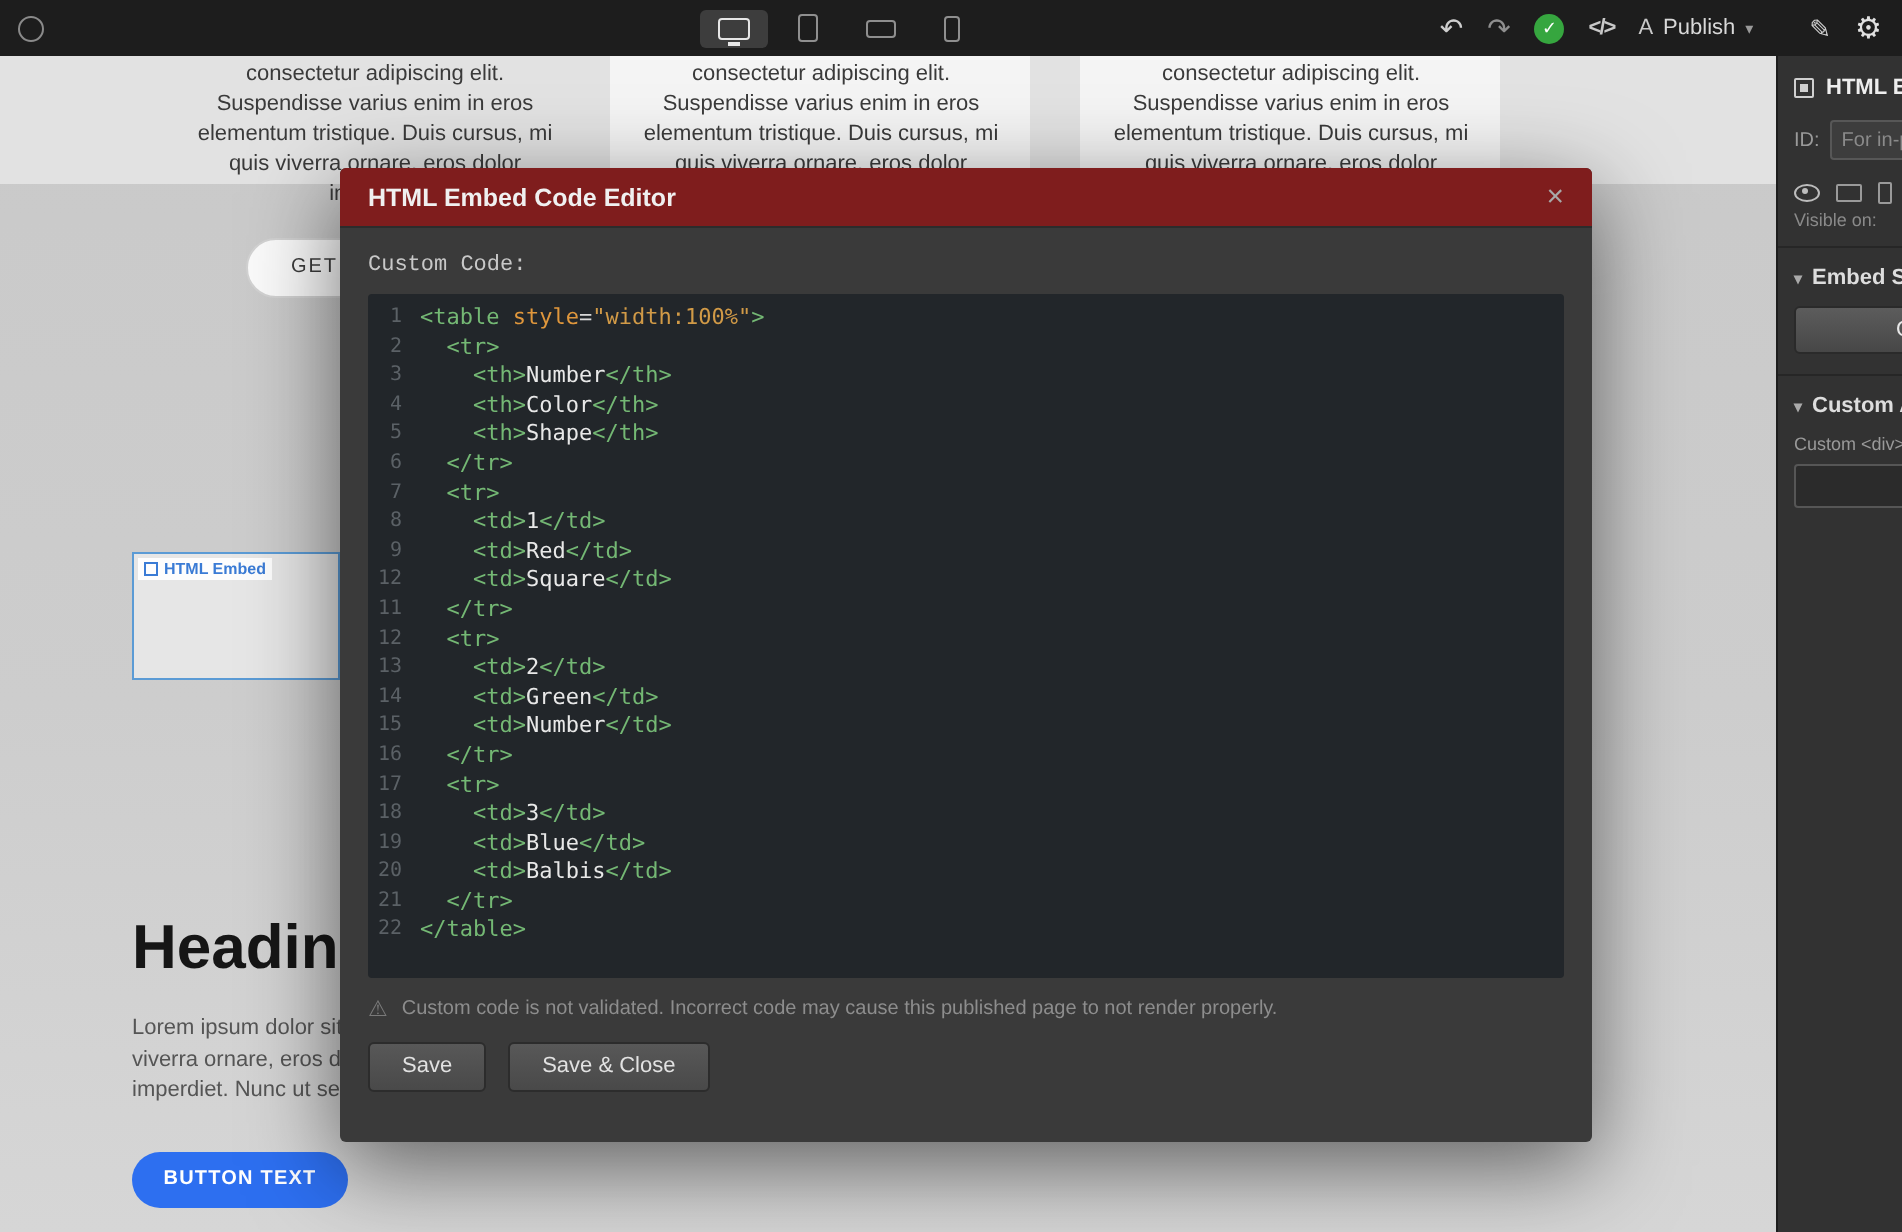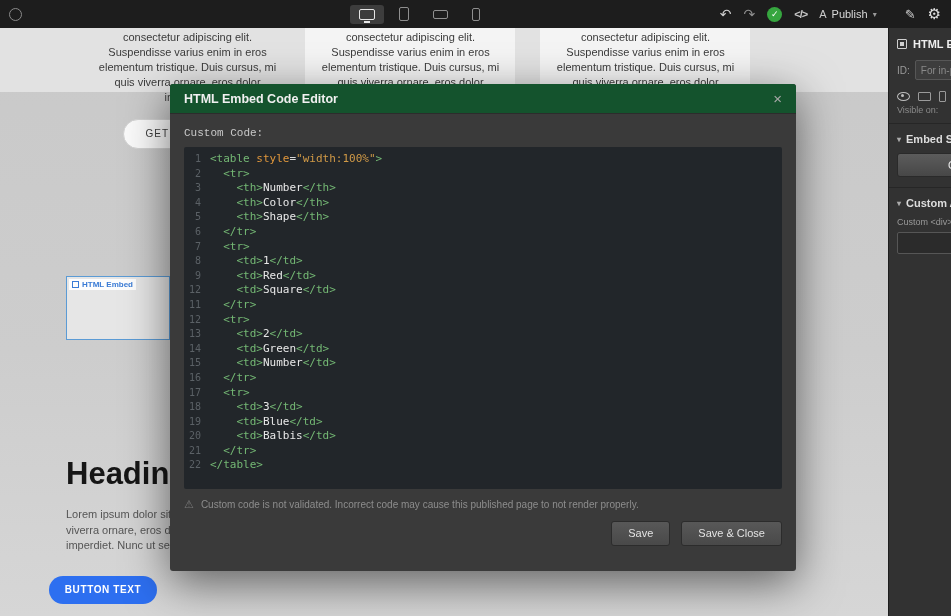--- a/index.html
+++ b/index.html
@@ -36,21 +36,21 @@
   .card-3 { left:540px; top:0; width:210px; height:58px; }
   .page-col { position:absolute; top:2px; width:185px; font-size:11px; line-height:15px; color:#3a3a3a; text-align:center; }
   .col-1 { left:95px; } .col-2 { left:318px; } .col-3 { left:553px; }
   .pill-btn { position:absolute; left:123px; top:91px; width:128px; height:30px; background:#fafafa; border:1px solid #d2d2d2; border-radius:16px; font-size:10px; letter-spacing:1px; color:#3c3c3c; text-align:center; line-height:28px; cursor:pointer; }
   .embed-box { position:absolute; left:66px; top:248px; width:104px; height:64px; border:1px solid #5b9bd5; background:rgba(255,255,255,0.5); cursor:pointer; }
   .embed-tab { position:absolute; top:2px; left:2px; display:flex; align-items:center; gap:3px; background:rgba(255,255,255,0.9); padding:1px 3px; }
   .embed-tab .mini-sq { width:7px; height:7px; border:1px solid #3a7bd5; display:inline-block; }
   .embed-tab span.lbl { font-size:8px; font-weight:bold; color:#3a7bd5; }
   .page-heading { position:absolute; left:66px; top:428px; font-size:31px; font-weight:bold; color:#161616; white-space:nowrap; }
   .page-para { position:absolute; left:66px; top:479px; font-size:11px; line-height:15.5px; color:#555; white-space:nowrap; }
-  .blue-btn { position:absolute; left:49px; top:548px; width:108px; height:28px; background:#2d6ff0; border-radius:14px; color:#fff; font-size:10px; font-weight:bold; letter-spacing:0.6px; text-align:center; line-height:28px; cursor:pointer; }
+  .blue-btn { position:absolute; left:66px; top:548px; width:108px; height:28px; background:#2d6ff0; border-radius:14px; color:#fff; font-size:10px; font-weight:bold; letter-spacing:0.6px; text-align:center; line-height:28px; cursor:pointer; }
 
   
   .sidebar { position:absolute; top:28px; left:888px; width:220px; height:588px; background:#323232; border-left:1px solid #1d1d1d; z-index:30; color:#ddd; }
   .sb-row1 { display:flex; align-items:center; gap:6px; padding:10px 8px 6px 8px; font-size:11px; font-weight:bold; color:#eee; }
   .sb-embed-ic { width:10px; height:10px; border:1px solid #cfcfcf; border-radius:1px; display:inline-block; position:relative; }
   .sb-embed-ic::after { content:""; position:absolute; left:2px; top:2px; width:4px; height:4px; background:#cfcfcf; }
   .sb-id-row { display:flex; align-items:center; gap:5px; padding:4px 8px; font-size:10px; color:#9a9a9a; }
   .sb-id-row input { width:150px; height:20px; background:#3d3d3d; border:1px solid #575757; border-radius:2px; color:#ccc; font-size:10px; padding:0 5px; font-family:"Liberation Sans",sans-serif; }
   .sb-id-row input::placeholder { color:#8a8a8a; }
   .sb-vis-row { display:flex; align-items:center; gap:8px; padding:7px 8px 1px 8px; }
@@ -61,36 +61,36 @@
   .sb-visible-label { padding:2px 8px 8px 8px; font-size:9px; color:#8a8a8a; border-bottom:1px solid #262626; }
   .sb-section { padding:9px 8px 6px 8px; font-size:11px; font-weight:bold; color:#ddd; display:flex; align-items:center; gap:5px; cursor:pointer; }
   .sb-section .caret { font-size:8px; color:#aaa; }
   .sb-open-btn { margin:2px 8px 10px 8px; width:190px; height:24px; background:linear-gradient(#5c5c5c,#474747); border:1px solid #2a2a2a; border-radius:3px; color:#e8e8e8; font-size:11px; text-align:center; line-height:22px; cursor:pointer; }
   .sb-divider { border-top:1px solid #262626; }
   .sb-custom-label { padding:2px 8px 5px 8px; font-size:9px; color:#999; }
   .sb-custom-input { margin:0 8px; width:190px; height:22px; background:#2b2b2b; border:1px solid #565656; border-radius:2px; color:#ccc; font-size:10px; padding:0 5px; font-family:"Liberation Sans",sans-serif; }
 
   
   .modal { position:absolute; left:170px; top:84px; width:626px; height:487px; background:#3a3a3a; border-radius:3px; box-shadow:0 12px 45px rgba(0,0,0,0.55); z-index:50; }
-  .modal-header { height:30px; background:#14532d; border-radius:3px 3px 0 0; border-bottom:1px solid #2c2c2c; display:flex; align-items:center; padding:0 14px; }
+  .modal-header { height:30px; background:#7f1d1d; border-radius:3px 3px 0 0; border-bottom:1px solid #2c2c2c; display:flex; align-items:center; padding:0 14px; }
   .modal-title { font-size:12.5px; font-weight:bold; color:#f0f0f0; }
   .modal-close { margin-left:auto; font-size:15px; color:#a8a8a8; cursor:pointer; line-height:1; }
   .cc-label { margin:13px 14px 0 14px; font-size:11px; color:#c8c8c8;font-family:Liberation Mono, monospace; }
   .codebox { margin:8px 14px 0 14px; height:342px; background:#22262a; border-radius:2px; padding:5px 0; overflow:hidden; cursor:text; }
   .code-line { display:flex; font-family:"DejaVu Sans Mono", monospace; font-size:11px; line-height:14.6px; }
   .ln { width:26px; text-align:right; padding-right:9px; color:#5b6166; font-size:10px; flex:none; user-select:none; }
   .lc { white-space:pre; }
   .tk-tag { color:#74b874; }
   .tk-attr { color:#e0973c; }
   .tk-eq { color:#d8d8d8; }
   .tk-str { color:#d19a47; }
   .tk-txt { color:#e8e8e8; }
   .warn-row { margin:9px 14px 0 14px; display:flex; align-items:center; gap:7px; font-size:10px; color:#8d8d8d; }
   .warn-ic { font-size:11px; color:#7a7a7a; }
-  .btn-row { margin:10px 14px 0 14px; display:flex; gap:11px;justify-content:flex-end; }
+  .btn-row { margin:10px 14px 0 14px; display:flex; gap:11px; }
   .gray-btn { height:25px; padding:0 16px; background:linear-gradient(#585858,#494949); border:1px solid #2c2c2c; border-radius:3px; color:#e2e2e2; font-size:11px; line-height:23px; cursor:pointer; }
   .modal-footer { position:absolute; bottom:0; left:0; right:0; height:22px; border-top:1px solid #2c2c2c; text-align:center; font-size:9.5px; font-weight:bold; letter-spacing:0.8px; color:#b5b5b5; line-height:22px; cursor:pointer; }
 </style>
 </head>
 <body>
 
 <div class="screen">
 
   <header class="toolbar">
     <span class="app-circle"></span>

